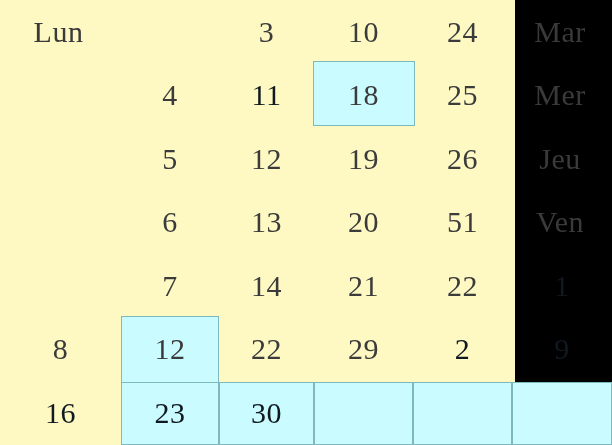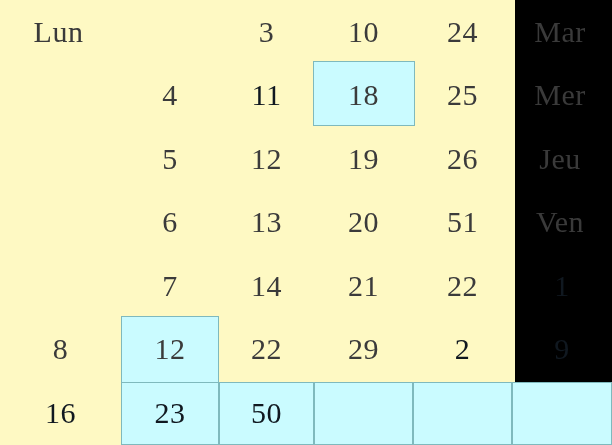--- a/index.html
+++ b/index.html
@@ -121,16 +121,16 @@
     <div class="cell on-hl">1</div>
     <div class="cell">8</div>
     <div class="cell">12</div>
     <div class="cell">22</div>
     <div class="cell">29</div>
 
     <div class="cell on-hl">2</div>
     <div class="cell on-hl">9</div>
     <div class="cell on-hl">16</div>
     <div class="cell on-hl">23</div>
-    <div class="cell on-hl">50</div>
+    <div class="cell on-hl">30</div>
 
   </div>
 </div>
 
 </body></html>

